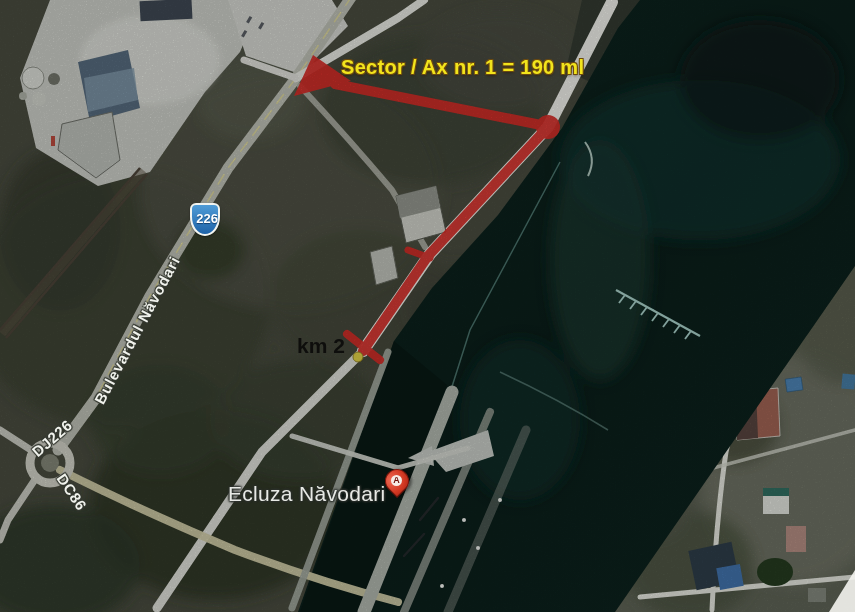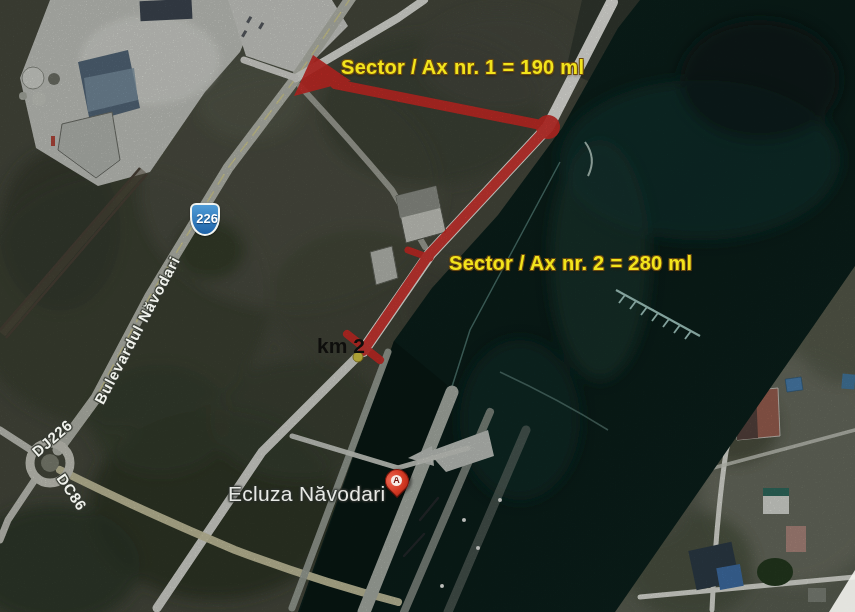--- a/index.html
+++ b/index.html
@@ -9,21 +9,21 @@
     font-family:"Liberation Sans",sans-serif;
   }
   .stage svg{position:absolute;left:0;top:0;z-index:1;}
   .lbl{position:absolute;z-index:5;white-space:nowrap;pointer-events:none;}
   .ann{
     font-weight:bold;font-size:20px;letter-spacing:.3px;color:#f2e41c;
     text-shadow:-1px -1px 0 #6b4a10,1px -1px 0 #6b4a10,-1px 1px 0 #6b4a10,1px 1px 0 #6b4a10,0 2px 3px rgba(40,20,0,.55);
   }
   #sector1{left:341px;top:56px;}
   #sector2{left:449px;top:252px;}
-  #km2{left:297px;top:334px;font-weight:600;font-size:21px;color:#0e0e0c;margin-left:20px;}
+  #km2{left:297px;top:334px;font-weight:600;font-size:21px;color:#0e0e0c;}
   #lockname{
     left:228px;top:482px;font-weight:500;font-size:21px;color:#e7e9e5;letter-spacing:.3px;
     text-shadow:-1px -1px 2px #2c302c,1px -1px 2px #2c302c,-1px 1px 2px #2c302c,1px 1px 2px #2c302c;
     text-align:right;
   }
   .roadlbl{
     font-weight:bold;font-size:15px;color:#f0f2ec;letter-spacing:.6px;
     text-shadow:-1px -1px 1px #343830,1px -1px 1px #343830,-1px 1px 1px #343830,1px 1px 1px #343830;
   }
   #blvd{left:137px;top:330px;transform:translate(-50%,-50%) rotate(-62deg);font-weight:600;letter-spacing:1px;}
@@ -223,21 +223,20 @@
     <path d="M548,127 L428,256 L363,351" stroke="#ce2b26" stroke-width="10" stroke-linecap="round" stroke-linejoin="round" fill="none"></path>
     <path d="M408,250 L430,258" stroke="#ce2b26" stroke-width="7" stroke-linecap="round"></path>
     <path d="M347,334 L380,360" stroke="#ce2b26" stroke-width="8" stroke-linecap="round"></path>
     <circle cx="358" cy="357" r="5" fill="#d9c93a" stroke="#8a7a1a" stroke-width="1"></circle>
   </g>
 
   <rect width="855" height="612" filter="url(#grain)" opacity=".2"></rect>
 </svg>
 
 <div class="lbl ann" id="sector1">Sector / Ax nr. 1 = 190 ml</div>
-<div class="lbl ann" id="sector2">Sector / Ax nr. 2 = 280 ml</div>
 <div class="lbl" id="km2">km 2</div>
 <div class="lbl" id="lockname">Ecluza Năvodari</div>
 <div class="lbl roadlbl" id="blvd">Bulevardul Năvodari</div>
 <div class="lbl roadlbl" id="dj226">DJ226</div>
 <div class="lbl roadlbl" id="dc86">DC86</div>
 <div id="shield">226</div>
 
 <div id="pin">
   <div class="pin-body"></div>
   <div class="pin-hole">A</div>

